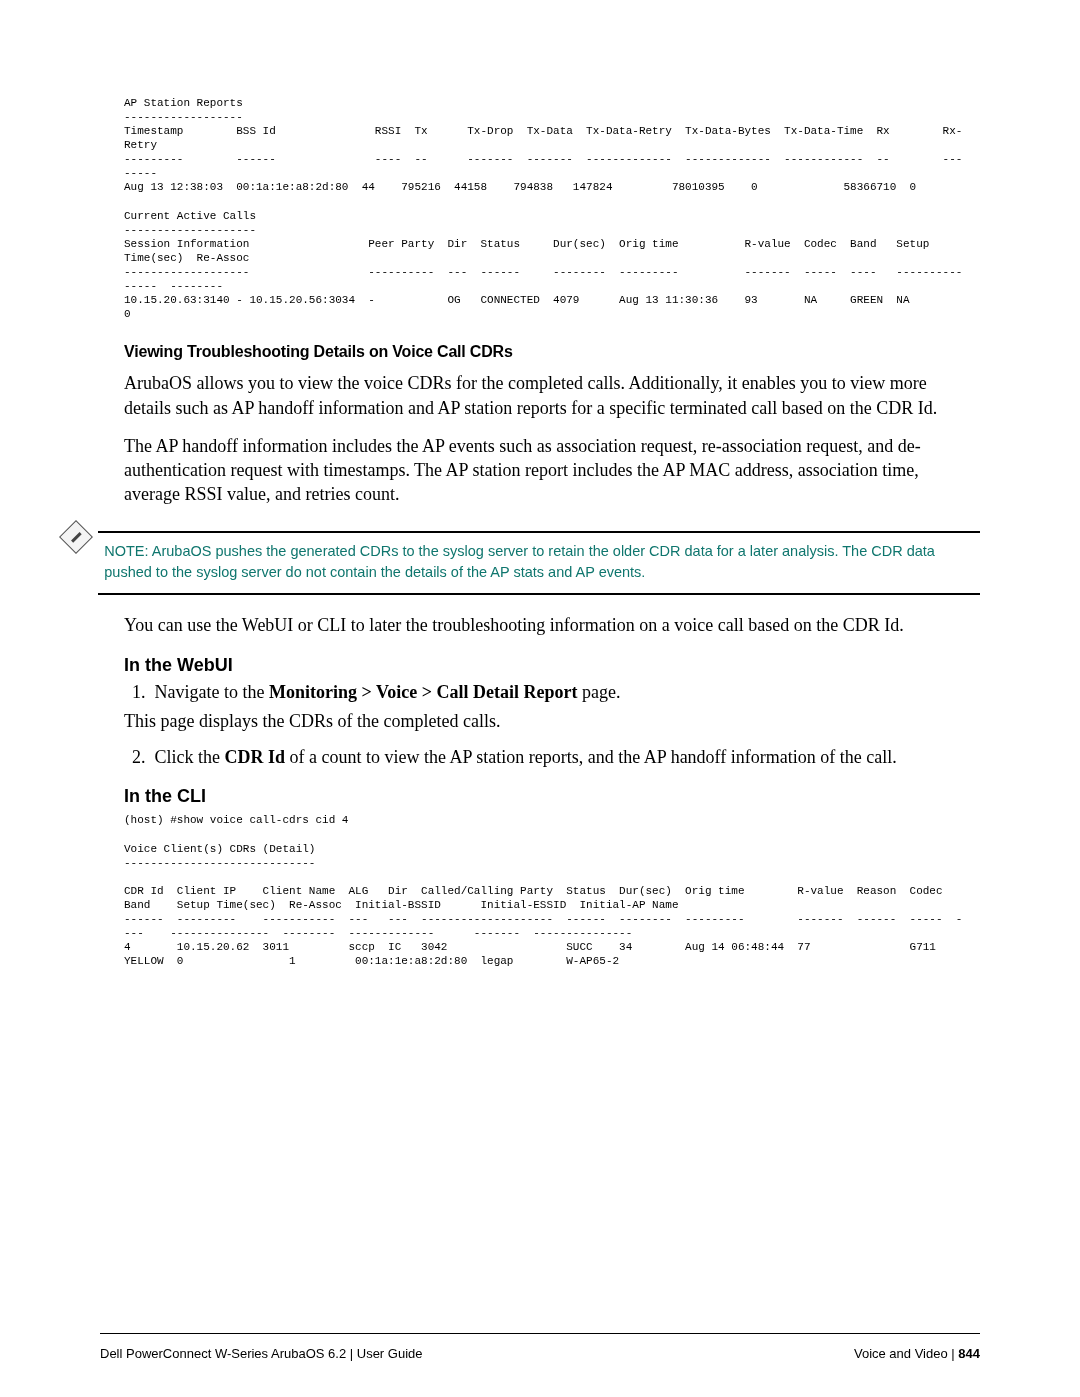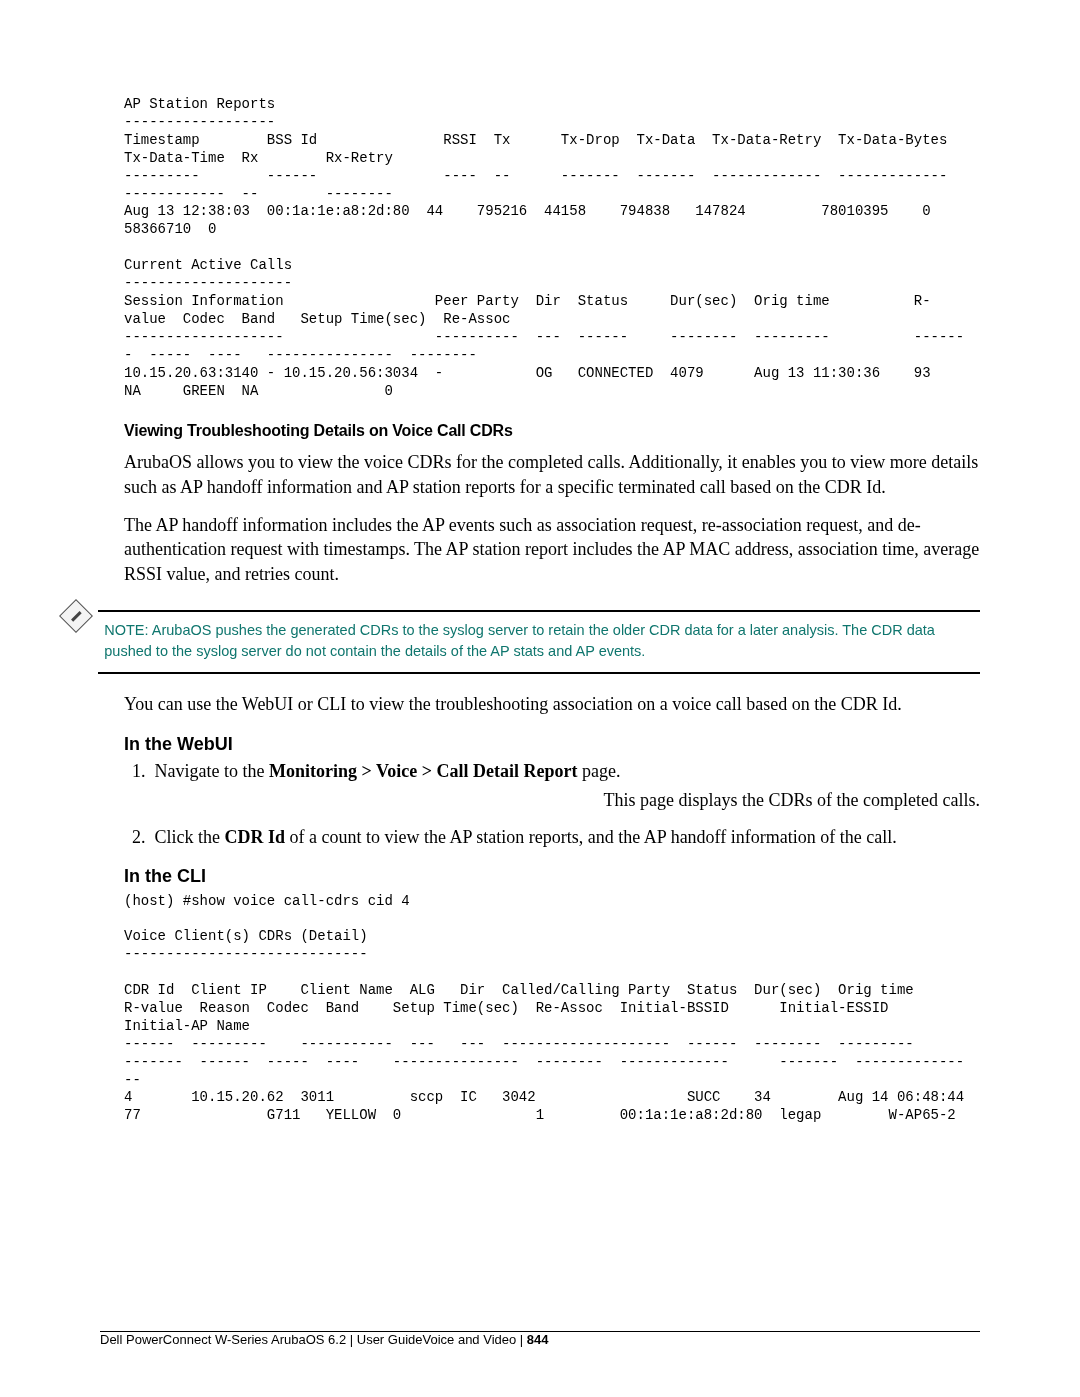--- a/index.html
+++ b/index.html
@@ -13,34 +13,34 @@
     color: #000;
     position: relative;
     box-sizing: border-box;
   }
   .page {
     padding: 96px 100px 0 124px;
     box-sizing: border-box;
   }
   pre.mono {
     font-family: "Courier New", Courier, monospace;
-    font-size: 14px;
+    font-size: 11px;
     line-height: 1.28;
     white-space: pre-wrap;
     margin: 0 12px 22px 0;
   }
   h2.section {
     font-family: Arial, Helvetica, sans-serif;
     font-weight: bold;
     font-size: 16px;
     margin: 10px 0 10px 0;
     letter-spacing: -0.2px;
   }
   p.body {
-    margin: 0 0 14px 0;
+    margin: 0 17px 14px 0;
     line-height: 1.35;
   }
   h3.sub {
     font-family: Arial, Helvetica, sans-serif;
     font-weight: bold;
     font-size: 18px;
     margin: 18px 0 6px 0;
   }
   .bold { font-weight: bold; }
   .note-wrap {
@@ -69,30 +69,30 @@
     transform: rotate(-45deg);
     display: flex; align-items: center; justify-content: center;
   }
   .pencil-icon::after {
     content: "";
     width: 12px; height: 3px;
     background: #444;
   }
   .ol-item { margin: 0 0 6px 8px; }
   .ol-num { display: inline-block; width: 18px; }
-  .indent-after { margin: 0 0 10px 0; text-align: right; }
+  .indent-after { margin: 0 0 10px 0; }
   .footer {
     position: absolute;
-    left: 100px; right: 100px; bottom: 50px;
+    left: 100px; right: 100px; bottom: 36px;
     border-top: 1px solid #000;
-    padding-top: 0;
+    padding-top: 12px;
     font-family: Arial, Helvetica, sans-serif;
     font-size: 13px;
     display: flex;
-    justify-content: flex-start;
+    justify-content: space-between;
     color: #000;
   }
   .footer .right { white-space: nowrap; }
   .pnum { font-weight: bold; }
 </style>
 </head>
 <body>
 
 <div class="page">
 
@@ -115,21 +115,21 @@
 
   <div class="note-row">
     <div class="note-icon-col">
       <span class="pencil-icon"></span>
     </div>
     <div class="note-wrap">
       <div class="note-text">NOTE: ArubaOS pushes the generated CDRs to the syslog server to retain the older CDR data for a later analysis. The CDR data pushed to the syslog server do not contain the details of the AP stats and AP events.</div>
     </div>
   </div>
 
-  <p class="body">You can use the WebUI or CLI to view the troubleshooting association on a voice call based on the CDR Id.</p>
+  <p class="body">You can use the WebUI or CLI to later the troubleshooting information on a voice call based on the CDR Id.</p>
 
   <h3 class="sub">In the WebUI</h3>
 
   <p class="ol-item">
     <span class="ol-num">1.</span>
     <span>Navigate to the </span><span class="bold">Monitoring &gt; Voice &gt; Call Detail Report</span><span> page.</span>
   </p>
   <p class="body indent-after">This page displays the CDRs of the completed calls.</p>
 
   <p class="ol-item">

